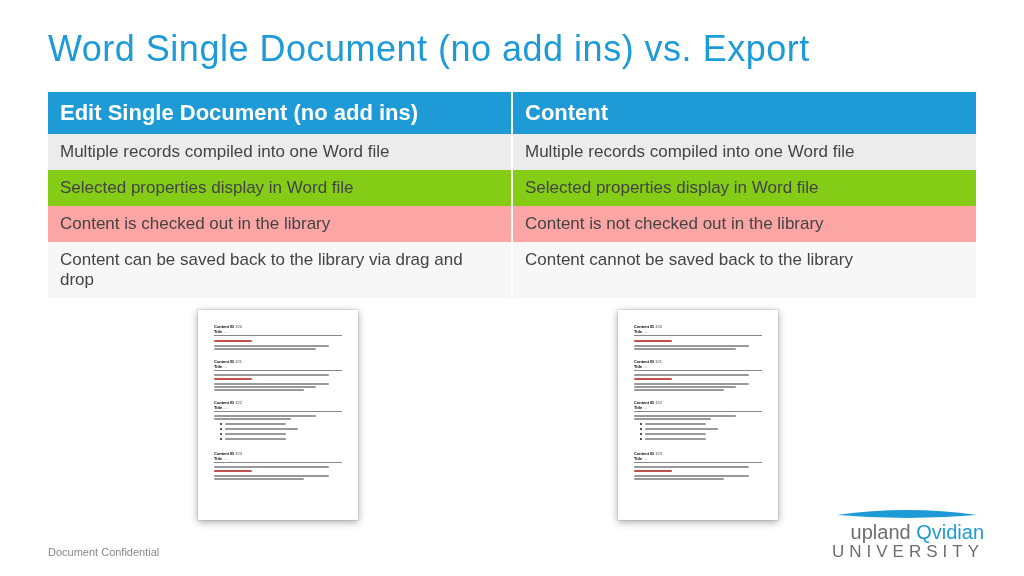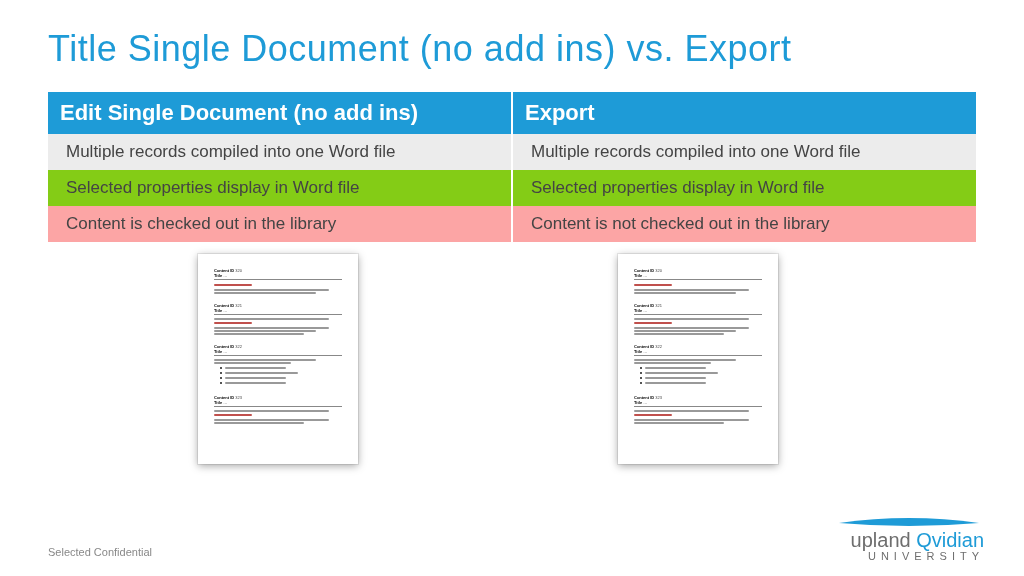--- a/index.html
+++ b/index.html
@@ -1,21 +1,21 @@
 <!DOCTYPE html>
 <html><head>
 <meta charset="utf-8">
 <style>
   * { box-sizing: border-box; margin: 0; padding: 0; }
   html, body { width: 1024px; height: 576px; font-family: "Segoe UI", Arial, sans-serif; background: #fff; }
   .slide { position: relative; width: 1024px; height: 576px; padding: 28px 48px 0 48px; }
   .title { font-size: 36px; font-weight: 300; color: #1e9bd7; letter-spacing: .5px; margin-bottom: 22px; }
   table.cmp { width: 100%; border-collapse: collapse; font-size: 17px; color: #444; }
   table.cmp th { background: #1e9bd7; color: #fff; text-align: left; font-weight: 600; padding: 8px 12px; font-size: 22px; }
-  table.cmp td { padding: 8px 18px; vertical-align: top; }
+  table.cmp td { padding: 8px 12px; vertical-align: top; }
   table.cmp tr.r0 td { background: #ececec; }
   table.cmp tr.r1 td { background: #84cc16; }
   table.cmp tr.r2 td { background: #fca5a5; }
   table.cmp tr.r3 td { background: #f7f7f7; }
   table.cmp td:first-child, table.cmp th:first-child { width: 50%; border-right: 2px solid #fff; }
 
   .thumbs { display: flex; gap: 260px; margin-top: 12px; padding-left: 150px; }
   .doc-thumb {
     width: 160px; height: 210px; background: #fff;
     box-shadow: 0 2px 8px rgba(0,0,0,.35), 0 0 0 1px rgba(0,0,0,.08);
@@ -33,48 +33,52 @@
   .bullets .b { display: flex; align-items: center; gap: 3px; margin: 1px 0; }
   .bullets .b::before { content: ""; width: 2px; height: 2px; background: #555; }
 
   .footer-note { position: absolute; left: 48px; bottom: 18px; font-size: 11px; color: #888; }
 
   .brand { position: absolute; right: 40px; bottom: 14px; text-align: right; }
   .brand-swoosh { width: 150px; height: 14px; position: relative; margin-bottom: -2px; }
   .brand-swoosh svg { width: 100%; height: 100%; }
   .brand-line1 { font-size: 20px; color: #6e6e6e; font-weight: 400; }
   .brand-line1 .q { color: #1e9bd7; font-weight: 400; }
-  .brand-line2 { font-size: 11px; letter-spacing: 5px; color: #6e6e6e; margin-top: -2px; }
+  .brand-line2 { font-size: 17px; letter-spacing: 5px; color: #6e6e6e; margin-top: -2px; }
 </style>
 </head>
 <body>
 
 <div class="slide">
 
-  <h1 class="title">Title Single Document (no add ins) vs. Export</h1>
+  <h1 class="title">Word Single Document (no add ins) vs. Export</h1>
 
   <table class="cmp">
     <thead>
       <tr>
         <th>Edit Single Document (no add ins)</th>
-        <th>Export</th>
+        <th>Content</th>
       </tr>
     </thead>
     <tbody>
       <tr class="r0">
         <td>Multiple records compiled into one Word file</td>
         <td>Multiple records compiled into one Word file</td>
       </tr>
       <tr class="r1">
         <td>Selected properties display in Word file</td>
         <td>Selected properties display in Word file</td>
       </tr>
       <tr class="r2">
         <td>Content is checked out in the library</td>
         <td>Content is not checked out in the library</td>
+      </tr>
+      <tr class="r3">
+        <td>Content can be saved back to the library via drag and drop</td>
+        <td>Content cannot be saved back to the library</td>
       </tr>
     </tbody>
   </table>
 
   <div class="thumbs">
     <div class="doc-thumb">
       <div class="sec">
           <div class="hdr"><b>Content ID</b> 320<br><b>Title</b> …</div>
         <div><span class="line red"></span></div>
         <div class="line w90"></div>
@@ -153,21 +157,21 @@
       <div class="sec">
           <div class="hdr"><b>Content ID</b> 323<br><b>Title</b> …</div>
         <div class="line w90"></div>
           <div><span class="line red"></span></div>
         <div class="line w90"></div>
           <div class="line w70"></div>
         </div>
     </div>
   </div>
 
-  <div class="footer-note">Selected Confidential</div>
+  <div class="footer-note">Document Confidential</div>
 
   <div class="brand">
     <div class="brand-swoosh">
       <svg viewBox="0 0 150 14">
           <path d="M5 6 Q75 -4 145 6 Q75 12 5 6 Z" fill="#1e9bd7"></path>
         </svg>
     </div>
     <div class="brand-line1">
       <span>upland</span>
       <span class="q">Qvidian</span>

